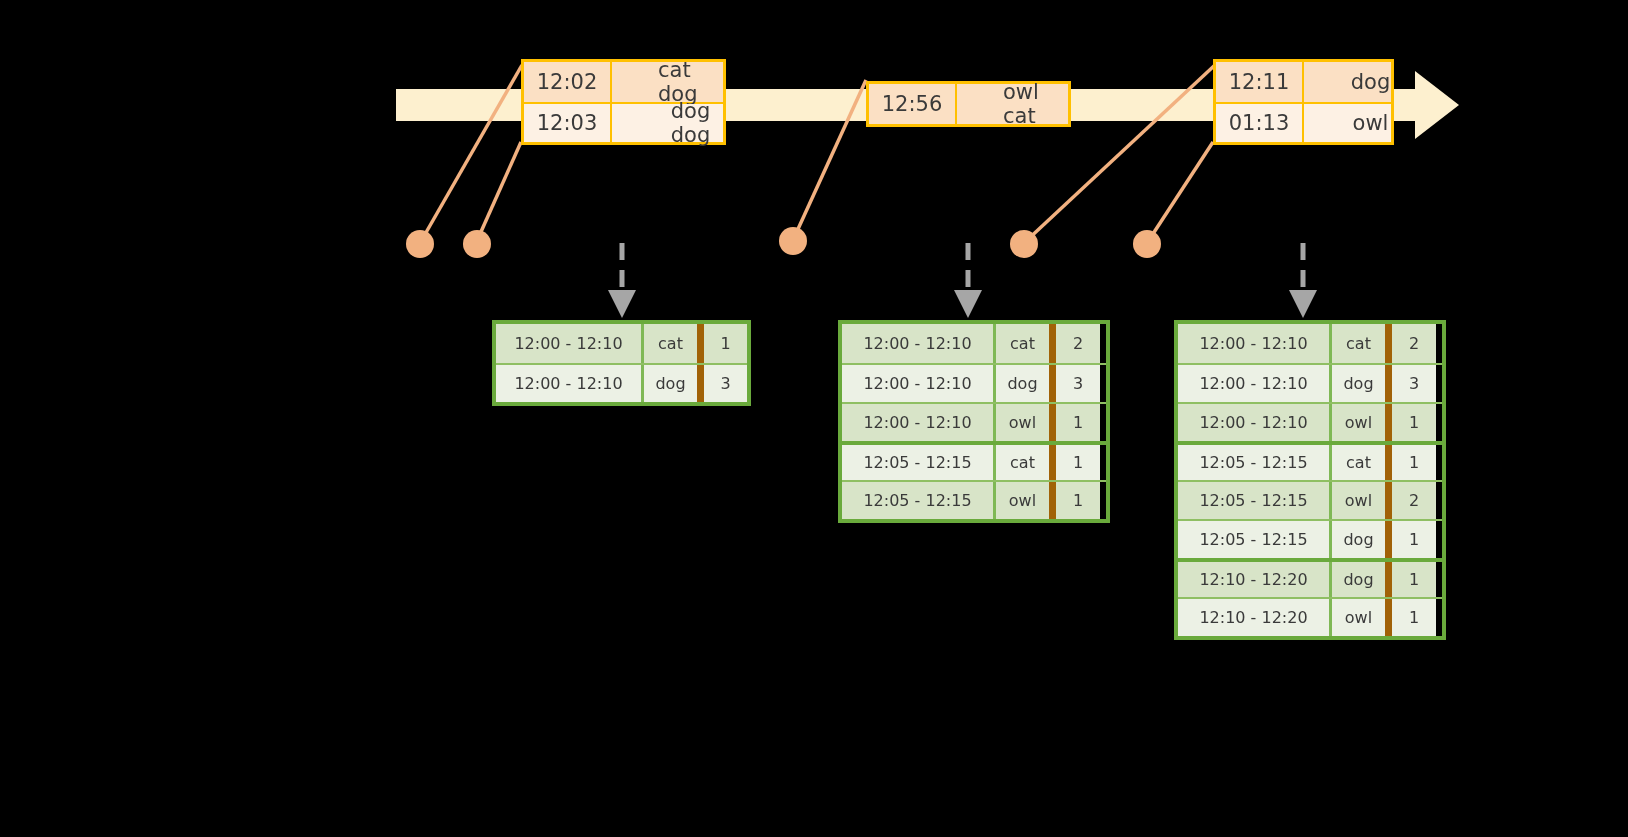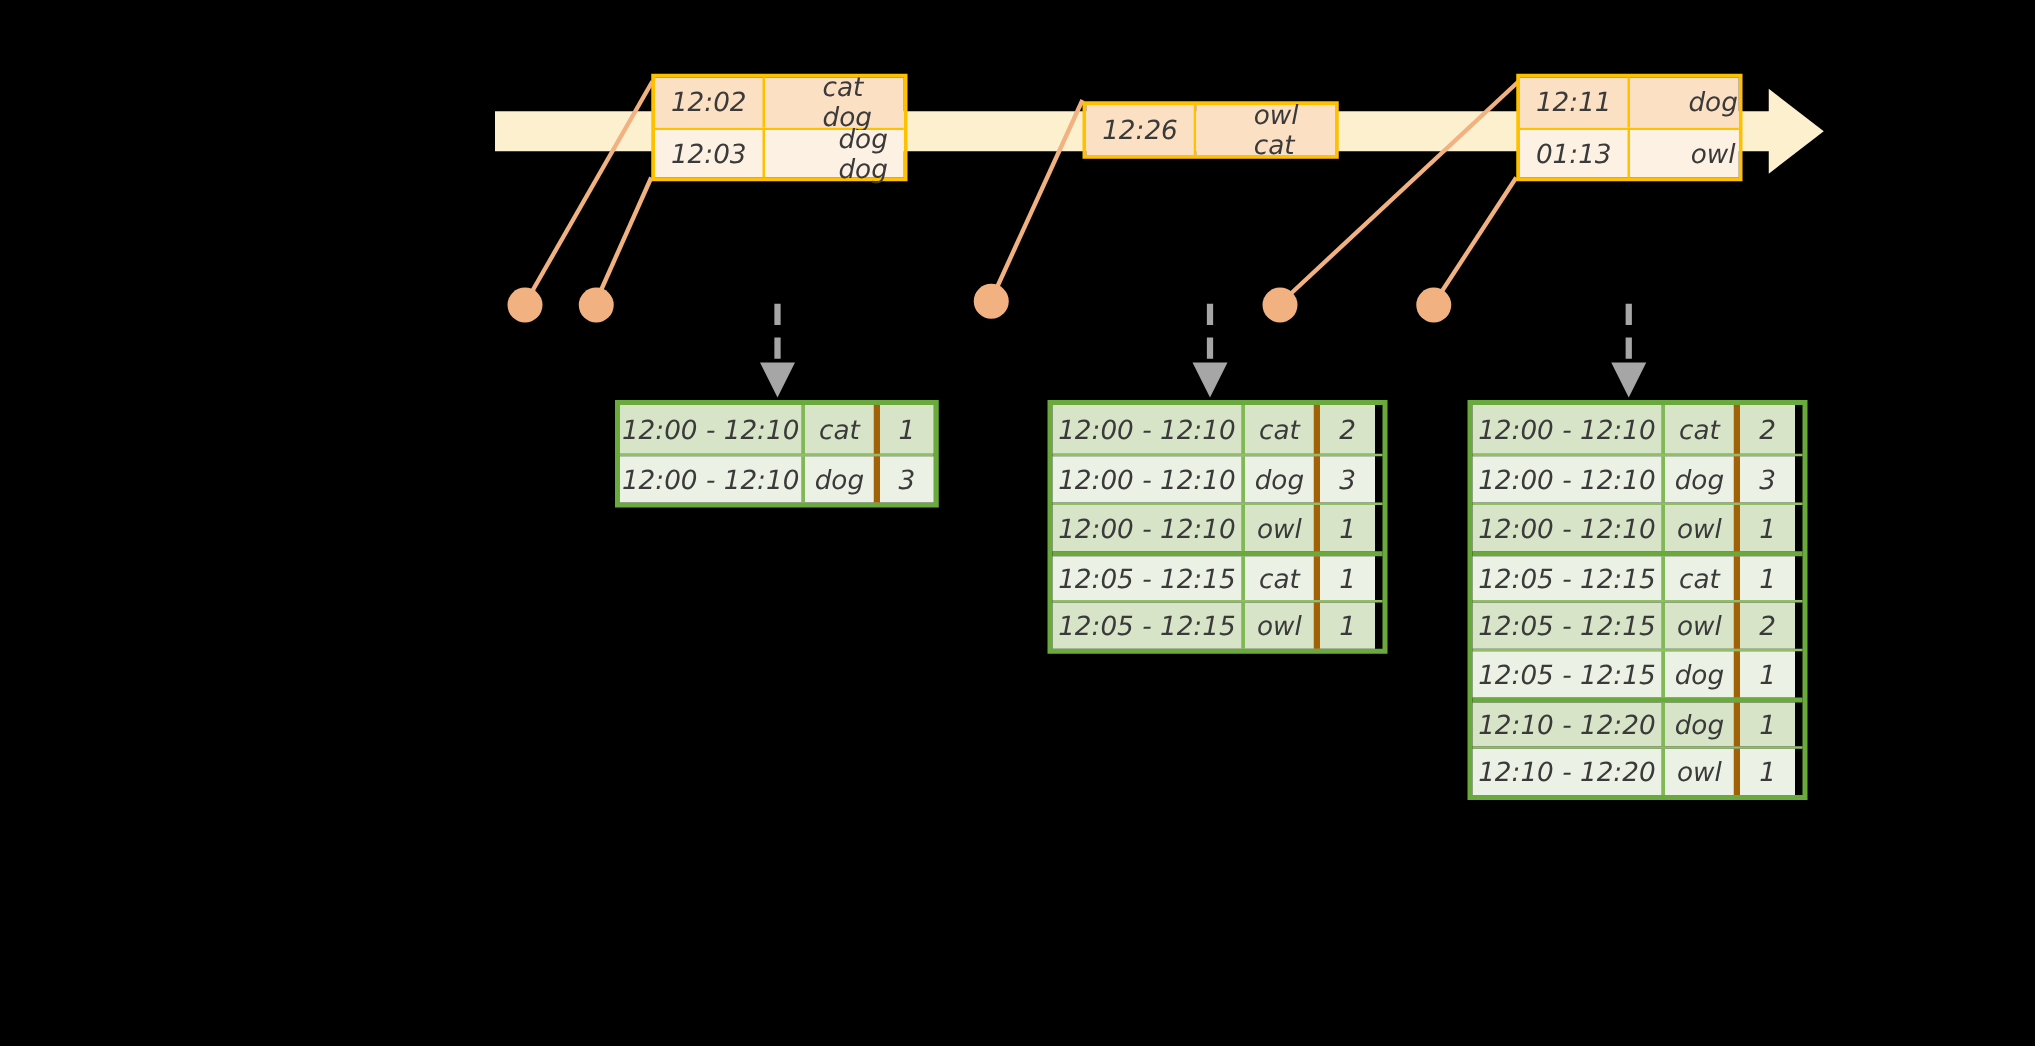--- a/index.html
+++ b/index.html
@@ -13,21 +13,20 @@
     position: relative;
     overflow: hidden;
     font-family: "DejaVu Sans", sans-serif;
   }
   #stage {
     position: absolute;
     left: 0; top: 0;
     width: 1628px;
     height: 837px;
     background: #000000;
-    font-style: italic;
   }
 
   
   .timeline-bar {
     position: absolute;
     left: 396px;
     top: 89px;
     width: 1022px;
     height: 32px;
     background: #fdf0cf;
@@ -93,29 +92,29 @@
     box-sizing: border-box;
   }
   .res-row.shade-a .res-cell { background: #d8e4c8; }
   .res-row.shade-b .res-cell { background: #ecf1e5; }
   .res-row.sep { border-top: 4px solid #6aaa3c; }
   .res-row.thin { border-top: 2px solid #8fbf63; }
   .res-cell {
     display: flex;
     align-items: center;
     justify-content: center;
-    font-size: 21px;
+    font-size: 16px;
     color: #3a3a3a;
     box-sizing: border-box;
   }
   .res-window {
     border-right: 3px solid #7fb855;
   }
   .res-key {
-    border-right: 5px solid #a16207;
+    border-right: 7px solid #a16207;
   }
 
   
   .t1 .res-window { width: 148px; }
   .t1 .res-key    { width: 60px; }
   .t1 .res-count  { width: 43px; }
 
   .t2 .res-window { width: 154px; }
   .t2 .res-key    { width: 60px; }
   .t2 .res-count  { width: 44px; }
@@ -168,21 +167,21 @@
       <div class="ev-cell ev-words">cat dog</div>
     </div>
     <div class="event-row shade-b">
       <div class="ev-cell ev-time">12:03</div>
       <div class="ev-cell ev-words">dog dog</div>
     </div>
   </div>
 
   <div class="event-group" style="left:866px; top:81px; width:205px;">
     <div class="event-row shade-a">
-      <div class="ev-cell ev-time">12:26</div>
+      <div class="ev-cell ev-time">12:56</div>
       <div class="ev-cell ev-words">owl cat</div>
     </div>
   </div>
 
   <div class="event-group" style="left:1213px; top:59px; width:181px;">
     <div class="event-row shade-a">
       <div class="ev-cell ev-time">12:11</div>
       <div class="ev-cell ev-words">dog</div>
     </div>
     <div class="event-row shade-b">

